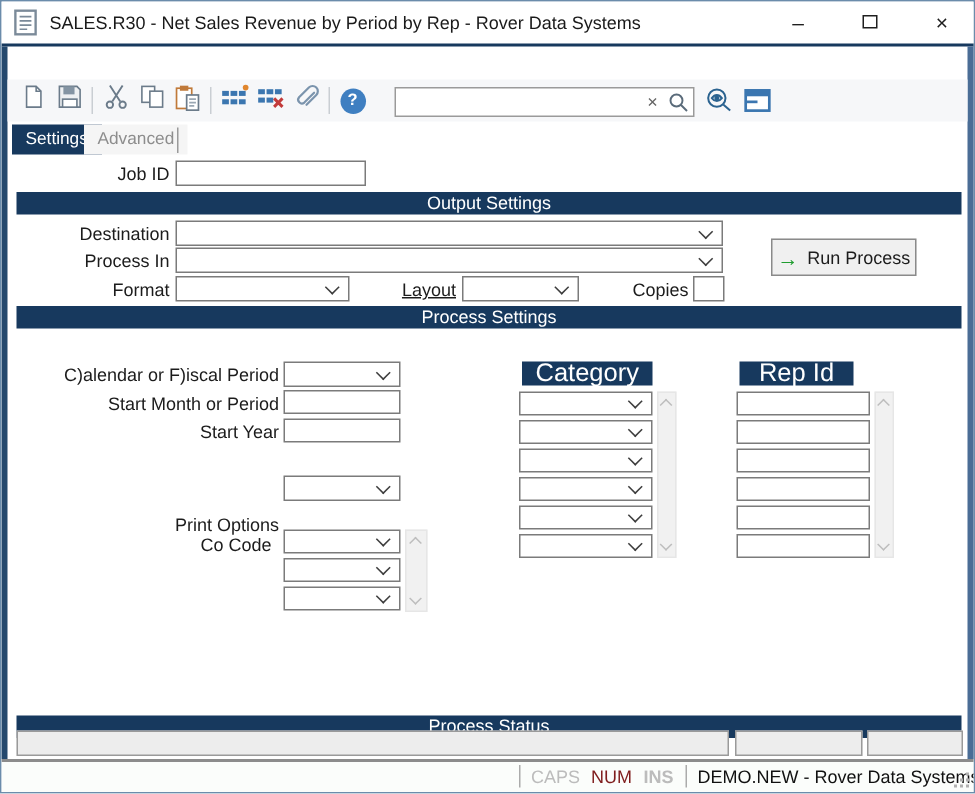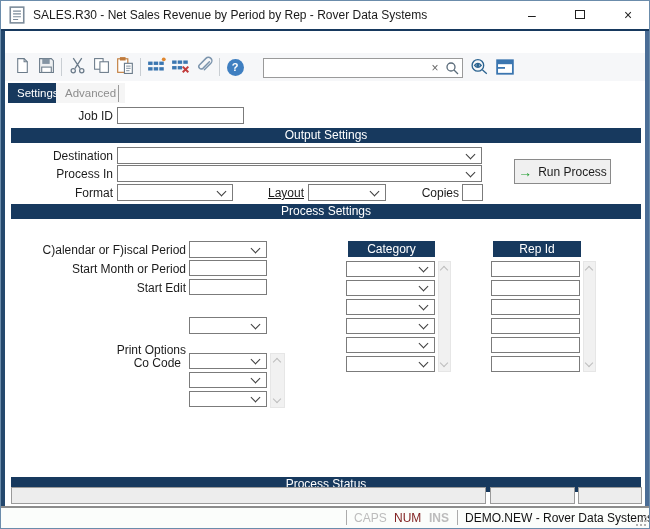--- a/index.html
+++ b/index.html
@@ -29,21 +29,21 @@
   
   .tab-active{left:7px;top:82px;height:20px;padding:0 9px;background:var(--navy,#17395e);color:#fff;font-size:11.5px;line-height:20px;}
   .tab-inactive{left:55px;top:82px;height:20px;padding:0 9px;background:#f5f5f5;color:#8d8d8d;font-size:11.5px;line-height:20px;}
   .tab-sep{left:117px;top:84px;width:1px;height:17px;background:#9a9a9a;}
   
   .lbl{font-size:12px;color:#1c1c1c;text-align:right;white-space:nowrap;line-height:15px;}
   .input{border:1px solid #7b7b7b;background:#fff;font-size:12px;padding:0 3px;outline:none;}
   .combo{border:1px solid #7b7b7b;background:#fff;}
   .chev{position:absolute;right:7px;top:50%;width:7px;height:7px;margin-top:-5px;border-left:1.5px solid #3d3d3d;border-bottom:1.5px solid #3d3d3d;transform:rotate(-45deg);}
   .navybar{background:var(--navy,#17395e);color:#fff;font-size:12px;text-align:center;line-height:15px;height:15px;}
-  .colhdr{background:var(--navy,#17395e);color:#fff;font-size:12px;text-align:center;line-height:16px;height:16px;}
+  .colhdr{background:var(--navy,#17395e);color:#fff;font-size:17px;text-align:center;line-height:16px;height:16px;}
   .runbtn{left:513px;top:158px;width:97px;height:25px;border:1px solid #8a8a8a;background:#f0f0f0;font-size:12px;color:#1c1c1c;display:flex;align-items:center;justify-content:center;gap:6px;}
   .runarrow{color:var(--run_arrow_green,#1f9d2f);font-weight:bold;font-size:14px;line-height:14px;}
   
   .sb{background:#f1f1f1;border:1px solid #e6e6e6;}
   .sb .sbu,.sb .sbd{position:absolute;left:50%;width:6px;height:6px;margin-left:-4px;border-left:1.5px solid #bdbdbd;border-bottom:1.5px solid #bdbdbd;}
   .sb .sbu{top:5px;transform:rotate(135deg);}
   .sb .sbd{bottom:5px;transform:rotate(-45deg);}
   
   .panel{background:#ededed;border:1px solid #9a9a9a;}
   .statusbar{left:0;top:505px;width:650px;height:24px;background:#fbfdfb;border-top:2px solid #8c8c8c;}
@@ -210,21 +210,21 @@
   <div class="abs navybar" style="left:10px;top:203px;width:630px;">Process Settings</div>
 
   <div class="abs lbl" style="left:20px;top:242px;width:165px;">C)alendar or F)iscal Period</div>
   <div class="abs combo" style="left:188px;top:240px;width:78px;height:17px;">
       <span class="chev"></span>
     </div>
 
   <div class="abs lbl" style="left:20px;top:261px;width:165px;">Start Month or Period</div>
   <input class="abs input" style="left: 188px; top: 259px; width: 78px; height: 16px;">
 
-  <div class="abs lbl" style="left:20px;top:280px;width:165px;">Start Edit</div>
+  <div class="abs lbl" style="left:20px;top:280px;width:165px;">Start Year</div>
   <input class="abs input" style="left: 188px; top: 278px; width: 78px; height: 16px;">
 
   <div class="abs lbl" style="left:20px;top:318px;width:165px;margin-top:24px;">Print Options</div>
   <div class="abs combo" style="left:188px;top:316px;width:78px;height:17px;">
       <span class="chev"></span>
     </div>
 
   <div class="abs lbl" style="left:20px;top:355px;width:160px;">Co Code</div>
   <div class="abs combo" style="left:188px;top:352px;width:78px;height:16px;">
       <span class="chev"></span>
@@ -257,21 +257,21 @@
       <span class="chev"></span>
     </div>
   <div class="abs combo" style="left:345px;top:355px;width:89px;height:16px;">
       <span class="chev"></span>
     </div>
   <div class="abs sb" style="left:437px;top:260px;width:13px;height:111px;">
     <span class="sbu"></span>
     <span class="sbd"></span>
   </div>
 
-  <div class="abs colhdr" style="left:492px;top:240px;width:88px;">Rep Id</div>
+  <div class="abs colhdr" style="left:492px;top:240px;width:76px;">Rep Id</div>
   <input class="abs input" style="left: 490px; top: 260px; width: 89px; height: 16px;">
   <input class="abs input" style="left: 490px; top: 279px; width: 89px; height: 16px;">
   <input class="abs input" style="left: 490px; top: 298px; width: 89px; height: 16px;">
   <input class="abs input" style="left: 490px; top: 317px; width: 89px; height: 16px;">
   <input class="abs input" style="left: 490px; top: 336px; width: 89px; height: 16px;">
   <input class="abs input" style="left: 490px; top: 355px; width: 89px; height: 16px;">
   <div class="abs sb" style="left:582px;top:260px;width:13px;height:111px;">
     <span class="sbu"></span>
     <span class="sbd"></span>
   </div>

